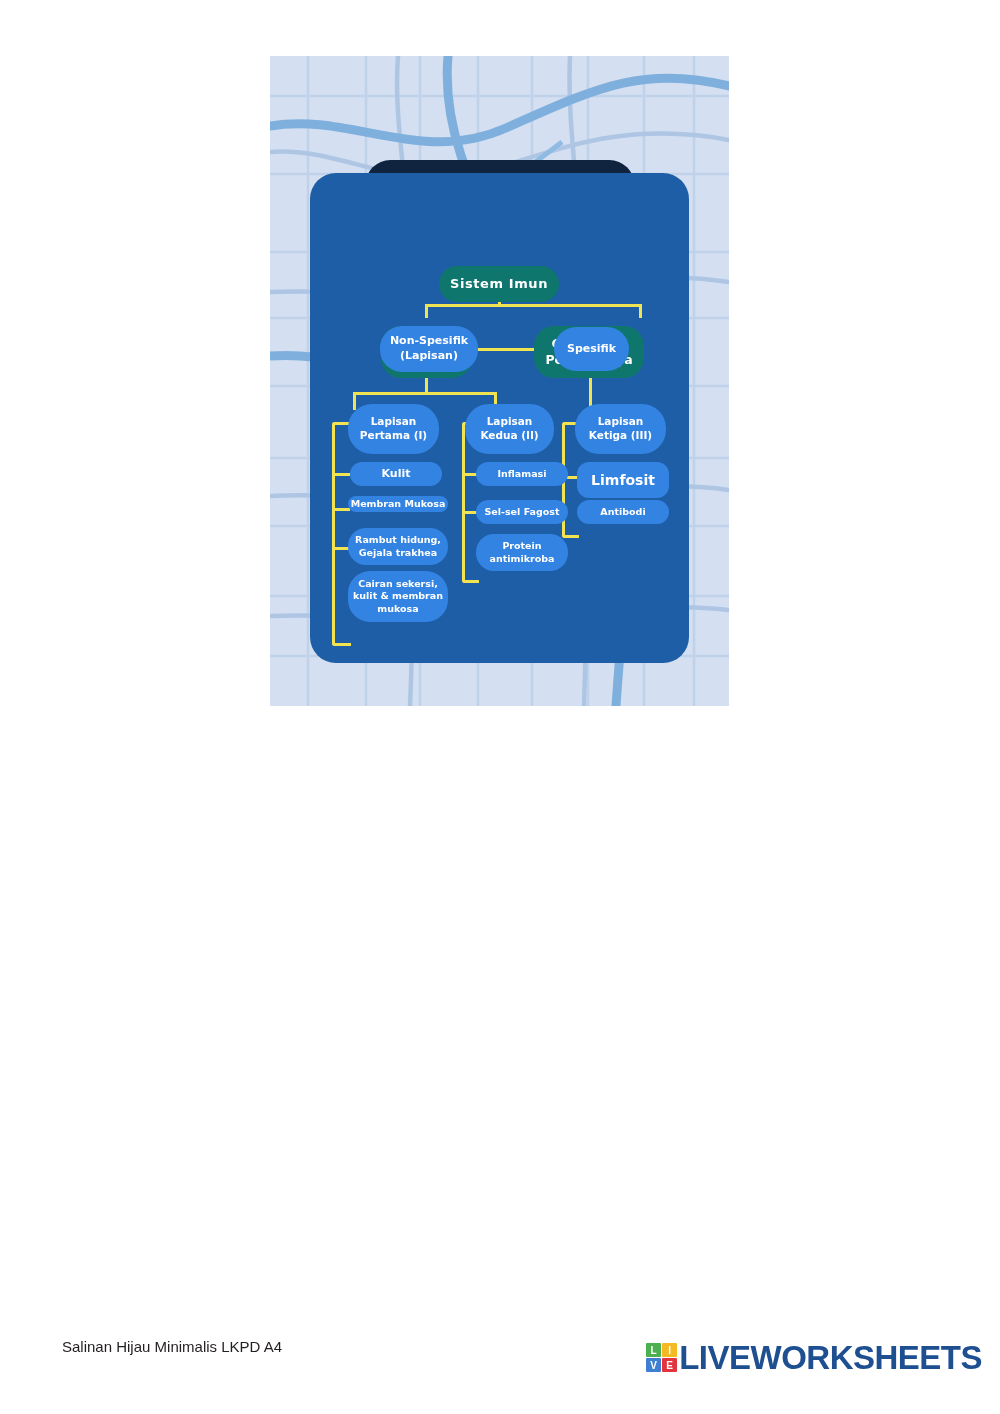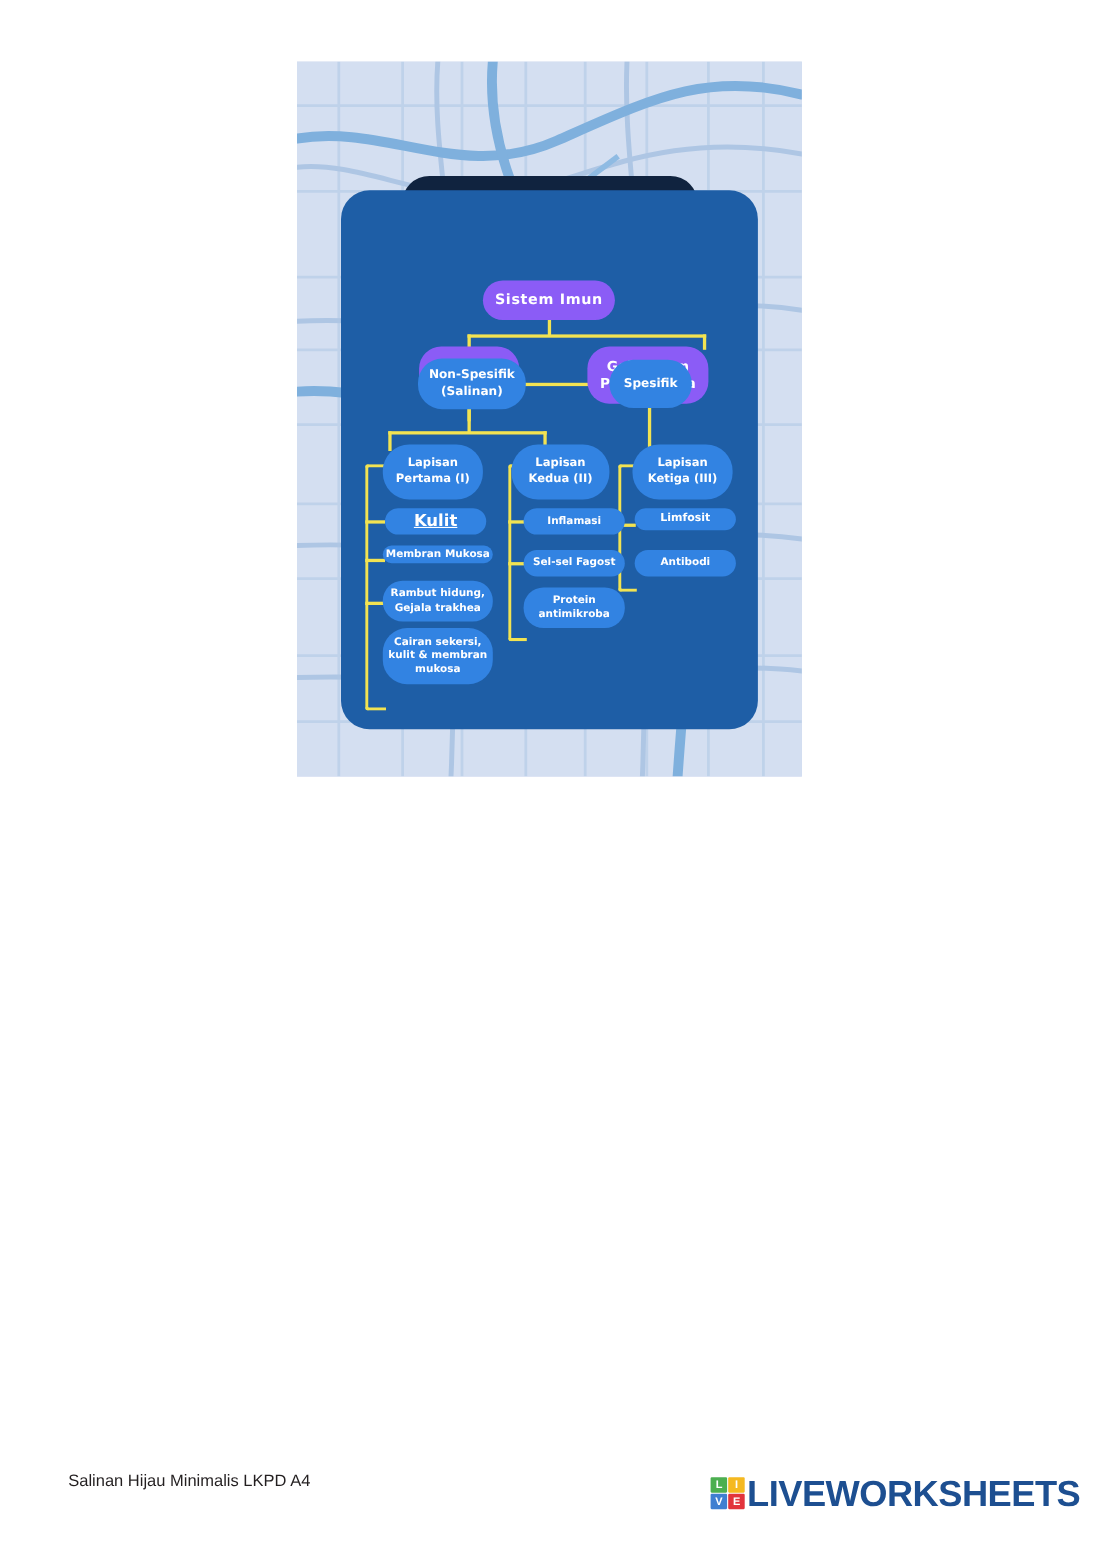--- a/index.html
+++ b/index.html
@@ -68,21 +68,21 @@
     align-items: center;
     justify-content: center;
     text-align: center;
     color: #ffffff;
     font-family: "DejaVu Sans", sans-serif;
     font-weight: 700;
     line-height: 1.32;
     box-sizing: border-box;
     z-index: 3;
   }
-  .node.dark  { background: #8b5cf6; }
+  .node.dark  { background: #0f766e; margin-top: 11px; }
   .node.light { background: #3283e2; }
 
   .connector {
     position: absolute;
     background: #f2e352;
     z-index: 1;
   }
   .bracket {
     position: absolute;
     border-color: #f2e352;
@@ -247,47 +247,47 @@
 
   <div class="node dark" style="left:169px; top:199px; width:120px; height:36px; border-radius:18px; font-size:13px; letter-spacing:0.6px;">Sistem Imun</div>
 
   <div class="node dark" style="left:111px; top:259px; width:91px; height:52px; border-radius:20px; font-size:12.5px; white-space:pre-line;">Jenis-
 jenisnya</div>
 
   <div class="node dark" style="left:264px; top:259px; width:110px; height:52px; border-radius:20px; font-size:12.5px; white-space:pre-line;">Gejala dan
 Penyakitnya</div>
 
   <div class="node light" style="left:110px; top:270px; width:98px; height:46px; border-radius:22px; font-size:11px; white-space:pre-line;">Non-Spesifik
-(Salinan)</div>
+(Lapisan)</div>
 
   <div class="node light" style="left:284px; top:271px; width:75px; height:44px; border-radius:22px; font-size:11px;">Spesifik</div>
 
   <div class="node light" style="left:78px; top:348px; width:91px; height:50px; border-radius:24px; font-size:10.5px; white-space:pre-line;">Lapisan
 Pertama (I)</div>
 
   <div class="node light" style="left:195px; top:348px; width:89px; height:50px; border-radius:24px; font-size:10.5px; white-space:pre-line;">Lapisan
 Kedua (II)</div>
 
   <div class="node light" style="left:305px; top:348px; width:91px; height:50px; border-radius:24px; font-size:10.5px; white-space:pre-line;">Lapisan
 Ketiga (III)</div>
 
-  <div class="node light" style="left:80px; top:406px; width:92px; height:24px; border-radius:12px; font-size:15px;text-decoration:underline;">Kulit</div>
+  <div class="node light" style="left:80px; top:406px; width:92px; height:24px; border-radius:12px; font-size:11px;">Kulit</div>
   <div class="node light" style="left:78px; top:440px; width:100px; height:16px; border-radius:12px; font-size:9.5px;">Membran Mukosa</div>
   <div class="node light" style="left:78px; top:472px; width:100px; height:37px; border-radius:18px; font-size:9.5px; white-space:pre-line;">Rambut hidung,
 Gejala trakhea</div>
   <div class="node light" style="left:78px; top:515px; width:100px; height:51px; border-radius:22px; font-size:9.5px; white-space:pre-line;">Cairan sekersi,
 kulit &amp; membran
 mukosa</div>
 
   <div class="node light" style="left:206px; top:406px; width:92px; height:24px; border-radius:12px; font-size:9.5px;">Inflamasi</div>
   <div class="node light" style="left:206px; top:444px; width:92px; height:24px; border-radius:12px; font-size:9.5px;">Sel-sel Fagost</div>
   <div class="node light" style="left:206px; top:478px; width:92px; height:37px; border-radius:18px; font-size:9.5px; white-space:pre-line;">Protein
 antimikroba</div>
 
-  <div class="node light" style="left:307px; top:406px; width:92px; height:20px; border-radius:12px; font-size:10px;">Limfosit</div>
+  <div class="node light" style="left:307px; top:406px; width:92px; height:36px; border-radius:12px; font-size:14px;">Limfosit</div>
   <div class="node light" style="left:307px; top:444px; width:92px; height:24px; border-radius:12px; font-size:9.5px;">Antibodi</div>
 
 </div>
 
 <div id="page-footer">
   <div id="footer-left">Salinan Hijau Minimalis LKPD A4</div>
   <div id="footer-right">
     <div id="lws-logo">
       <div id="lws-tiles">
         <div class="lws-tile" style="background: rgb(76, 175, 80);">L</div>

